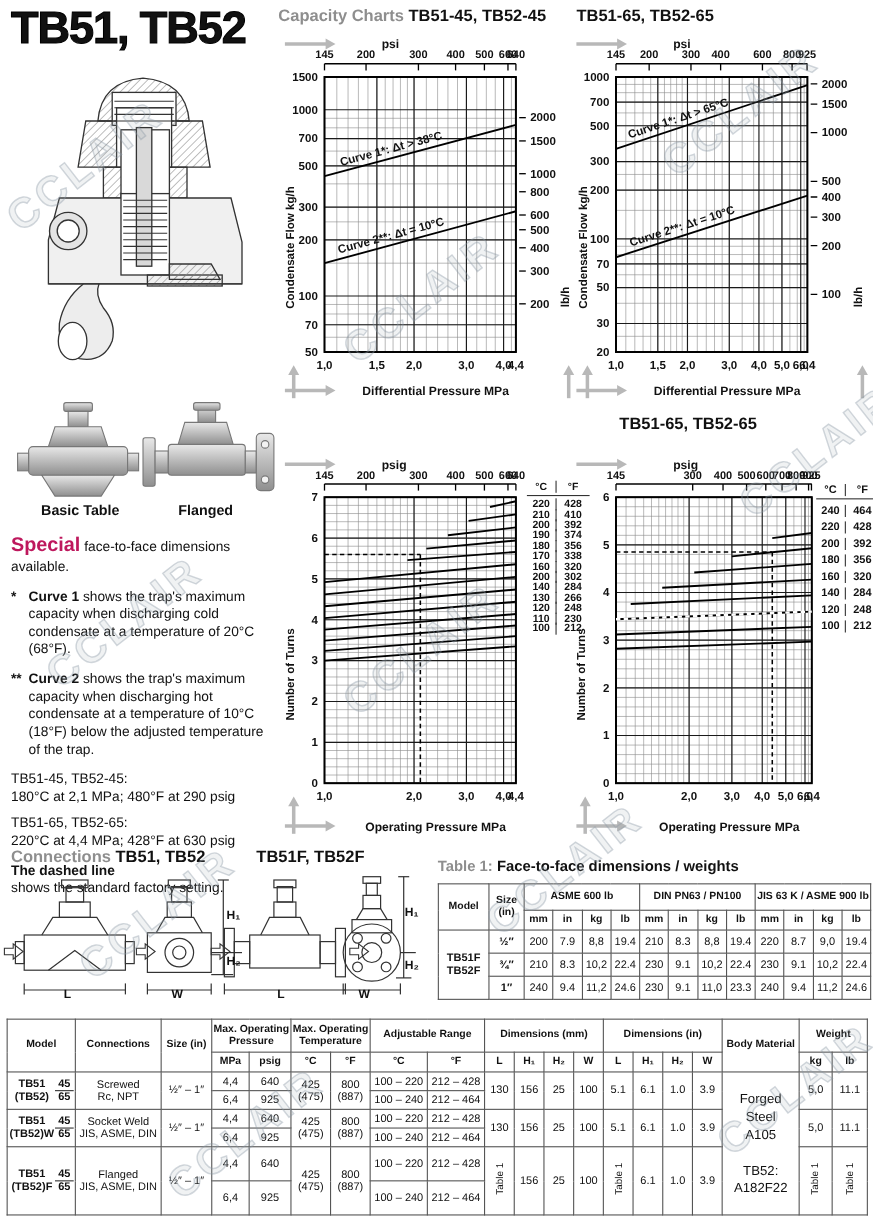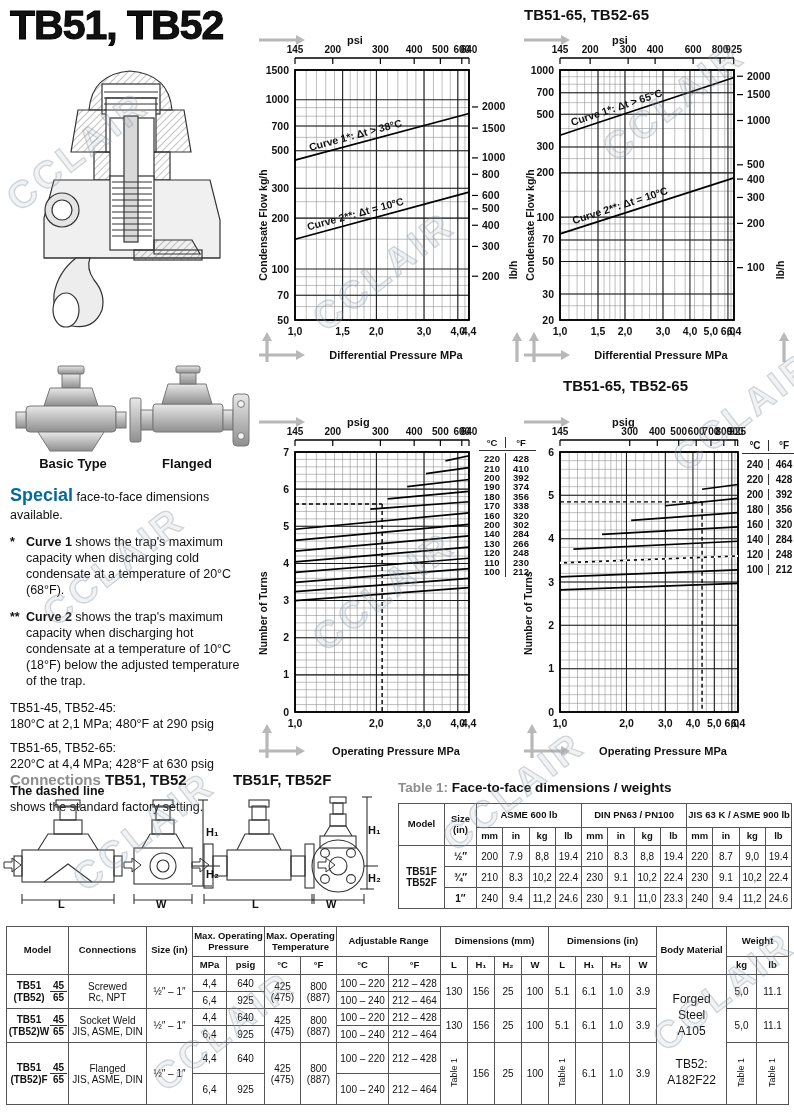--- a/index.html
+++ b/index.html
@@ -10,21 +10,21 @@
       transform:rotate(-38deg);pointer-events:none;z-index:9;white-space:nowrap}
   .abs{position:absolute}
   #doc-title{left:10px;top:2px;font-size:41px;font-weight:bold;letter-spacing:-1px;-webkit-text-stroke:1px #000}
   .sec{position:absolute;font-size:15px;font-weight:bold;white-space:nowrap}
   .lead{color:#8e8e8e}
   .mdl{color:#111}
   .photo-label{position:absolute;font-size:13px;font-weight:bold;text-align:center}
   
   #notes{position:absolute;left:10px;top:484px;width:242px;font-size:12.5px;line-height:1.28}
   #notes p{margin:0 0 11px}
-  .sp-lead{color:#0369a1;font-weight:bold;font-size:18px}
+  .sp-lead{color:#be185d;font-weight:bold;font-size:18px}
   .cnote{display:flex}
   .cnote .mk{width:16px;flex:none;font-weight:bold}
   .bh{font-weight:bold;font-size:13px;margin-bottom:3px !important}
   
   .leg{position:absolute;font-weight:bold;color:#111;z-index:2}
   .leg .hd,.leg .rw{display:flex;align-items:center}
   .leg .hd{border-bottom:1.2px solid #333;padding-bottom:2px;margin-bottom:3px}
   .leg span{display:block;text-align:center}
   .leg .c1{border-right:1.2px solid #333}
   
@@ -129,21 +129,21 @@
       <rect x="25" y="38" width="70" height="28" rx="3"></rect>
       <polygon points="40,18 78,18 84,38 34,38"></polygon>
       <rect x="52" y="2" width="16" height="16"></rect>
       <rect x="48" y="0" width="24" height="7" rx="2"></rect>
       <rect x="95" y="44" width="10" height="20"></rect>
       <rect x="105" y="28" width="16" height="52" rx="4"></rect>
       <circle cx="113" cy="38" r="3.4" fill="#f2f2f2"></circle>
       <circle cx="113" cy="70" r="3.4" fill="#f2f2f2"></circle>
     </g>
   </svg>
-  <div class="photo-label" style="left:28px;top:456px;width:90px">Basic Type</div>
+  <div class="photo-label" style="left:28px;top:456px;width:90px">Basic Table</div>
   <div class="photo-label" style="left:142px;top:456px;width:90px">Flanged</div>
 
   <div id="notes">
     <p>
       <span class="sp-lead">Special</span>
       <span>face-to-face dimensions available.</span>
     </p>
     <p class="cnote">
       <span class="mk">*</span>
       <span><b>Curve 1</b> <span>shows the trap's maximum capacity when discharging cold condensate at a temperature of 20°C (68°F).</span></span>
@@ -159,20 +159,24 @@
     <p>
       <span>TB51-65, TB52-65:</span><br>
       <span>220°C at 4,4 MPa; 428°F at 630 psig</span>
     </p>
     <p>
       <b>The dashed line</b><br>
       <span>shows the standard factory setting.</span>
     </p>
   </div>
 
+  <div class="sec" style="left:253px;top:6px">
+    <span class="lead">Capacity Charts</span>
+    <span class="mdl">TB51-45, TB52-45</span>
+  </div>
   <div class="sec" style="left:524px;top:6px">
     <span class="mdl">TB51-65, TB52-65</span>
   </div>
   <div class="sec" style="left:563px;top:377px">
     <span class="mdl">TB51-65, TB52-65</span>
   </div>
   <div class="sec" style="left:10px;top:771px">
     <span class="lead">Connections</span>
     <span class="mdl">TB51, TB52</span>
   </div>

